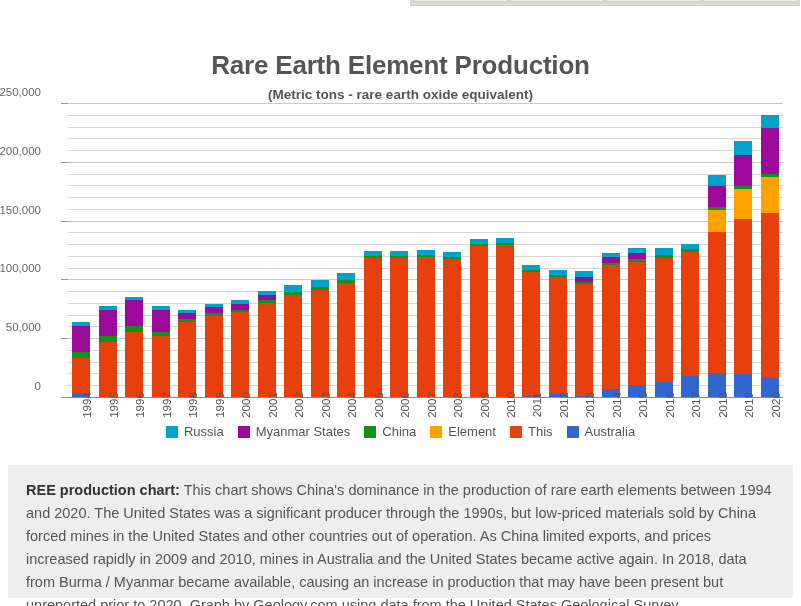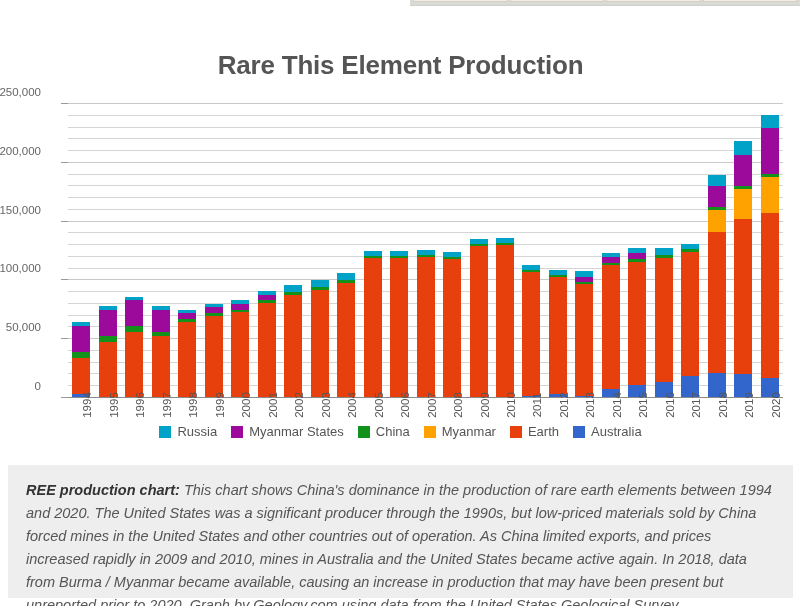--- a/index.html
+++ b/index.html
@@ -104,37 +104,38 @@
   }
   .legend-item{display:flex;align-items:center;gap:6px;}
   .swatch{width:12px;height:12px;display:inline-block;}
 
   
   .caption{
     position:absolute;left:8px;top:465px;width:785px;height:133px;
     background:#eeeeee;
     box-sizing:border-box;
     padding:14px 18px 10px 18px;
-    font-size:14.5px;line-height:23px;color:#555;font-style:italic;
+    font-size:14.5px;line-height:23px;color:#555;
   }
   .caption b{color:#333;}
 </style>
 </head>
 <body>
 
 <div class="top-fragment">
   <div class="cell"></div>
   <div class="cell"></div>
   <div class="cell"></div>
   <div class="cell"></div>
 </div>
 
 <div class="chart-card">
 
-  <div class="chart-title">Rare This Element Production</div>
+  <div class="chart-title">Rare Earth Element Production</div>
+  <div class="chart-subtitle">(Metric tons - rare earth oxide equivalent)</div>
 
   <div class="plot-wrap">
     <div class="plot" id="plot">
       <div id="gridlines">
           <div class="gridline" style="bottom: 11.76px;"></div>
           <div class="gridline" style="bottom: 23.52px;"></div>
           <div class="gridline" style="bottom: 35.28px;"></div>
           <div class="gridline" style="bottom: 47.04px;"></div>
           <div class="gridline major" style="bottom: 58.8px;"></div>
           <div class="gridline" style="bottom: 70.56px;"></div>
@@ -486,25 +487,25 @@
       <div class="legend-item">
         <span class="swatch" style="background: rgb(156, 10, 156);"></span>
         <span>Myanmar States</span>
       </div>
       <div class="legend-item">
         <span class="swatch" style="background: rgb(18, 145, 27);"></span>
         <span>China</span>
       </div>
       <div class="legend-item">
         <span class="swatch" style="background: rgb(255, 162, 0);"></span>
-        <span>Myanmar</span>
+        <span>Element</span>
       </div>
       <div class="legend-item">
         <span class="swatch" style="background: rgb(232, 64, 12);"></span>
-        <span>Earth</span>
+        <span>This</span>
       </div>
       <div class="legend-item">
         <span class="swatch" style="background: rgb(51, 102, 204);"></span>
         <span>Australia</span>
       </div>
     </div>
 </div>
 
 <div class="caption">
   <b>REE production chart:</b><span> This chart shows China's dominance in the production of rare earth elements between 1994 and 2020. The United States was a significant producer through the 1990s, but low-priced materials sold by China forced mines in the United States and other countries out of operation. As China limited exports, and prices increased rapidly in 2009 and 2010, mines in Australia and the United States became active again. In 2018, data from Burma / Myanmar became available, causing an increase in production that may have been present but unreported prior to 2020. Graph by Geology.com using data from the United States Geological Survey.</span>

